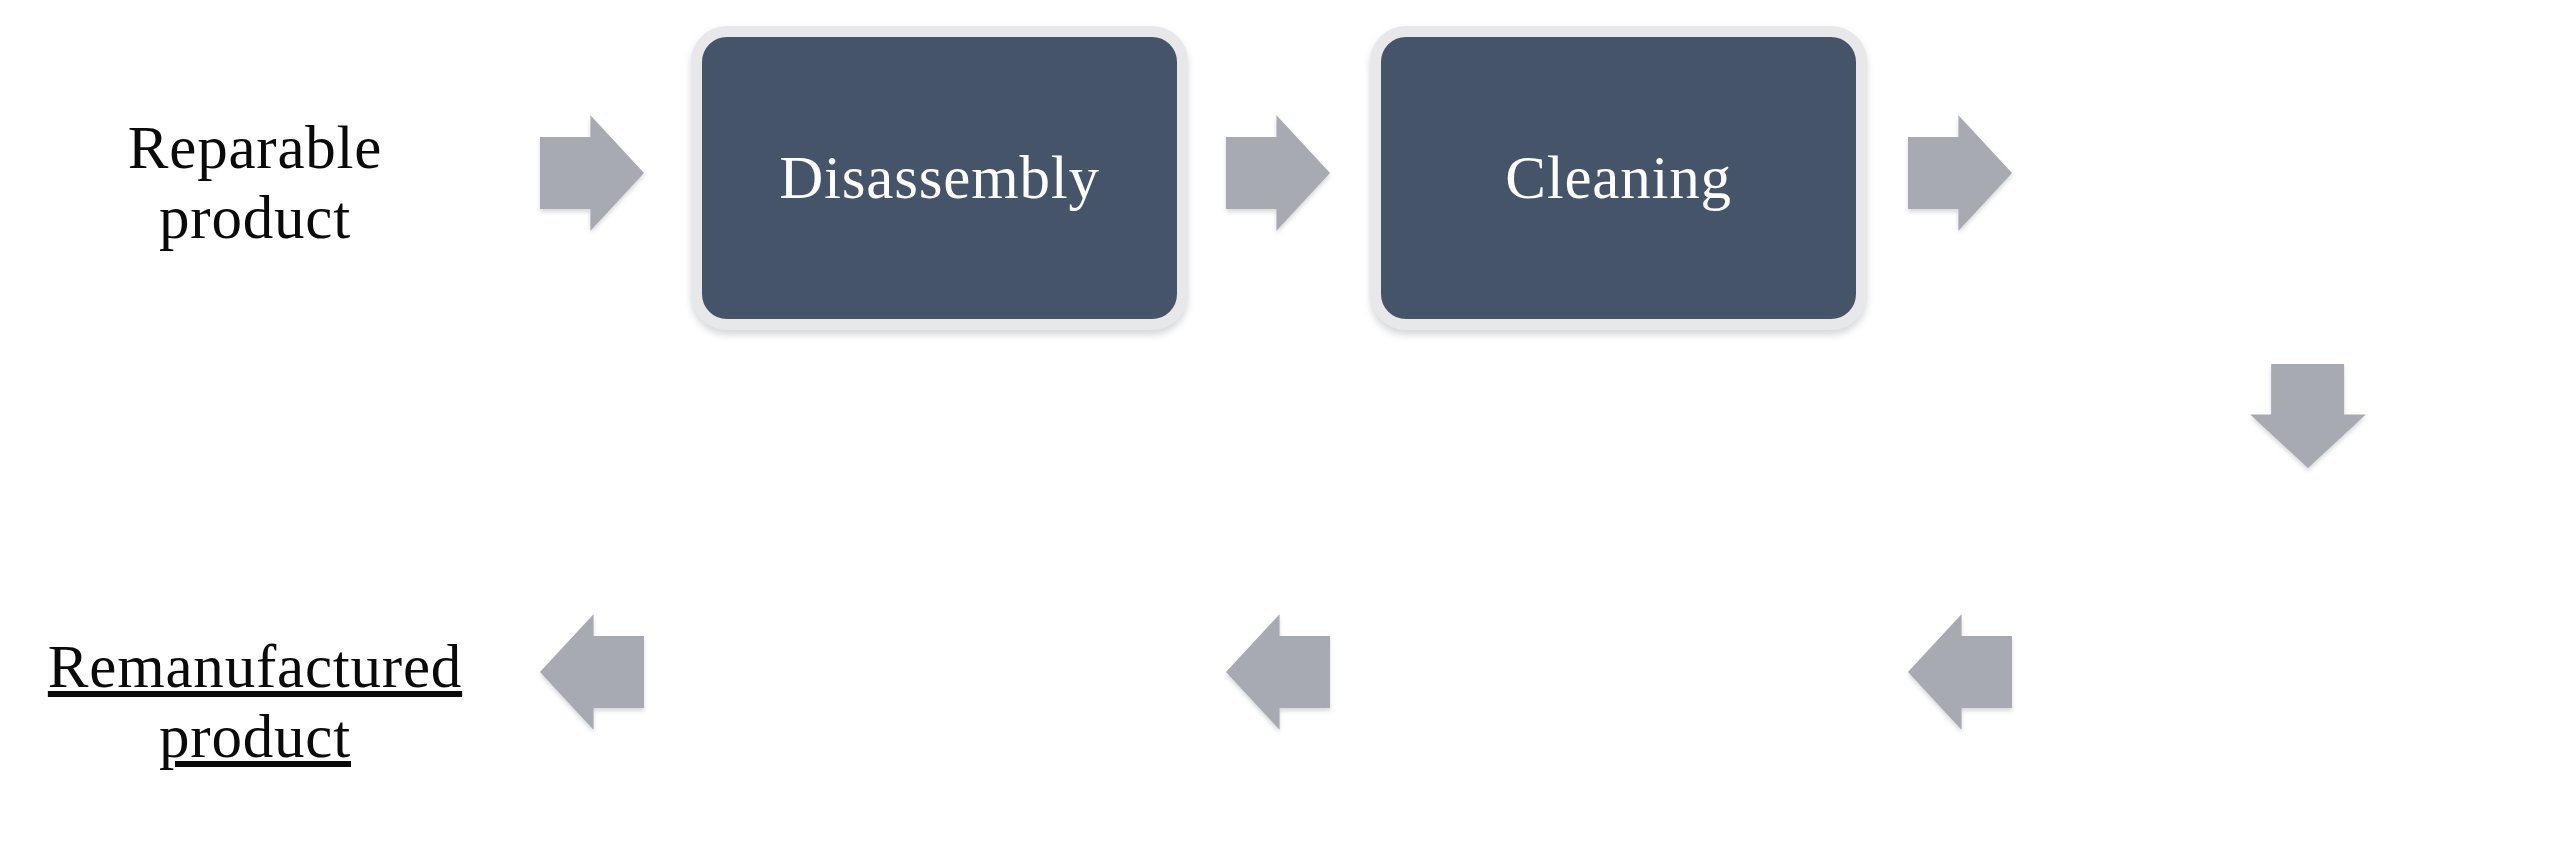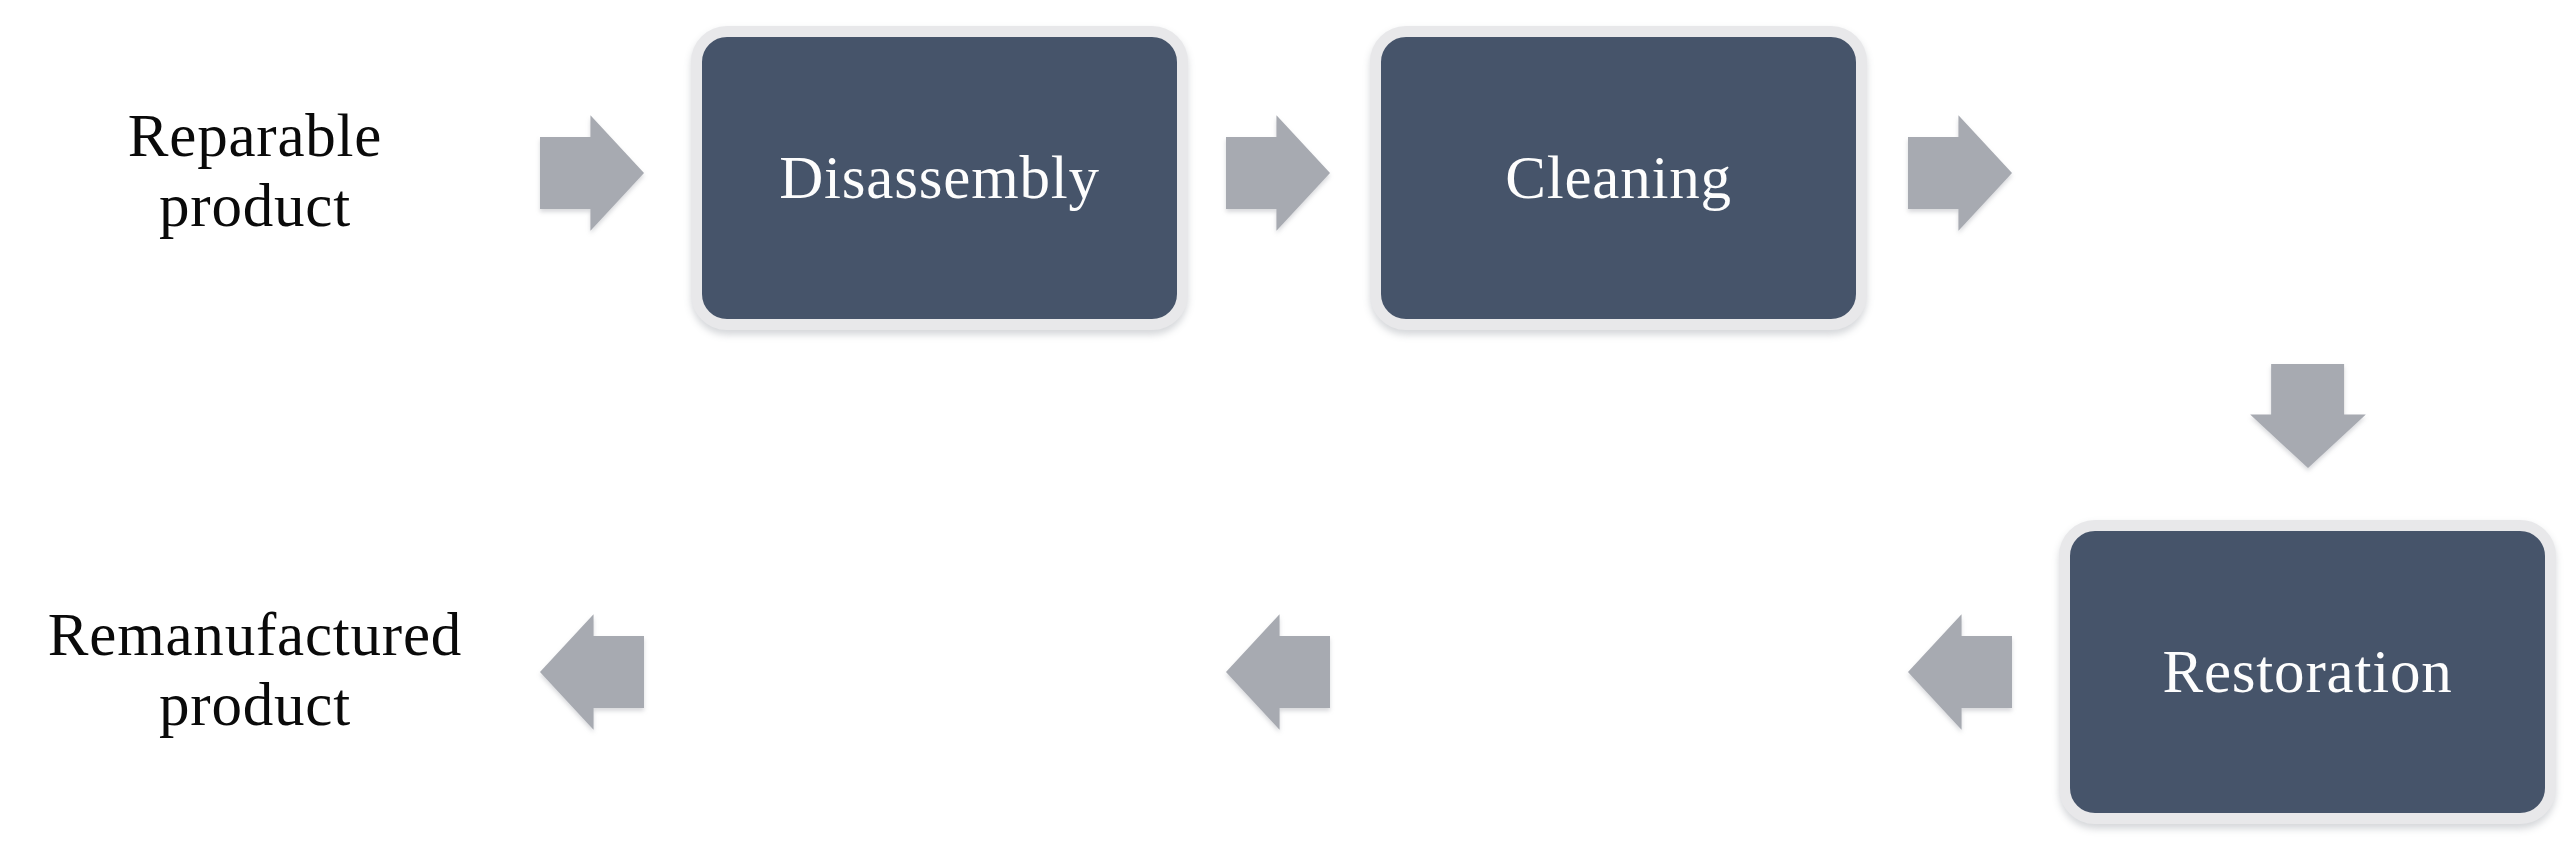--- a/index.html
+++ b/index.html
@@ -41,24 +41,25 @@
   .col-3 { left: 2059px; }
 
   .terminal {
     position: absolute;
     width: 468px;
     text-align: center;
     color: #0A0A0A;
     font-size: 61px;
     line-height: 1.15;
     letter-spacing: 0.8px;
+    margin-top: 12px;
   }
   .terminal span { display: block; }
   .terminal-input  { left: 21px; top: 101px; }
-  .terminal-output { left: 21px; top: 600px; }
+  .terminal-output { left: 21px; top: 620px; text-decoration: underline; }
 
   .arrow {
     position: absolute;
     line-height: 0;
   }
   .arrow svg {
     filter: drop-shadow(0 3.1px 2.3px rgba(100,105,115,0.25));
   }
   .arrow-r1 { left: 540px;  top: 115px; }
   .arrow-r2 { left: 1226px; top: 115px; }
@@ -104,23 +105,20 @@
     </svg>
   </div>
 
 
   <div class="arrow arrow-dn">
     <svg width="116" height="104" viewBox="0 0 149 134" aria-hidden="true">
       <polygon points="27,0 121,0 121,65 149,65 74.5,134 0,65 27,65" fill="#A7AAB1"></polygon>
     </svg>
   </div>
 
-  <div class="step-box row-bottom col-3">
-    <span class="step-label">Restoration</span>
-  </div>
 
   <div class="arrow arrow-l1">
     <svg width="104" height="116" viewBox="0 0 134 149" aria-hidden="true">
       <polygon points="134,28 69,28 69,0 0,74.5 69,149 69,121 134,121" fill="#A7AAB1"></polygon>
     </svg>
   </div>
 
 
   <div class="arrow arrow-l2">
     <svg width="104" height="116" viewBox="0 0 134 149" aria-hidden="true">

